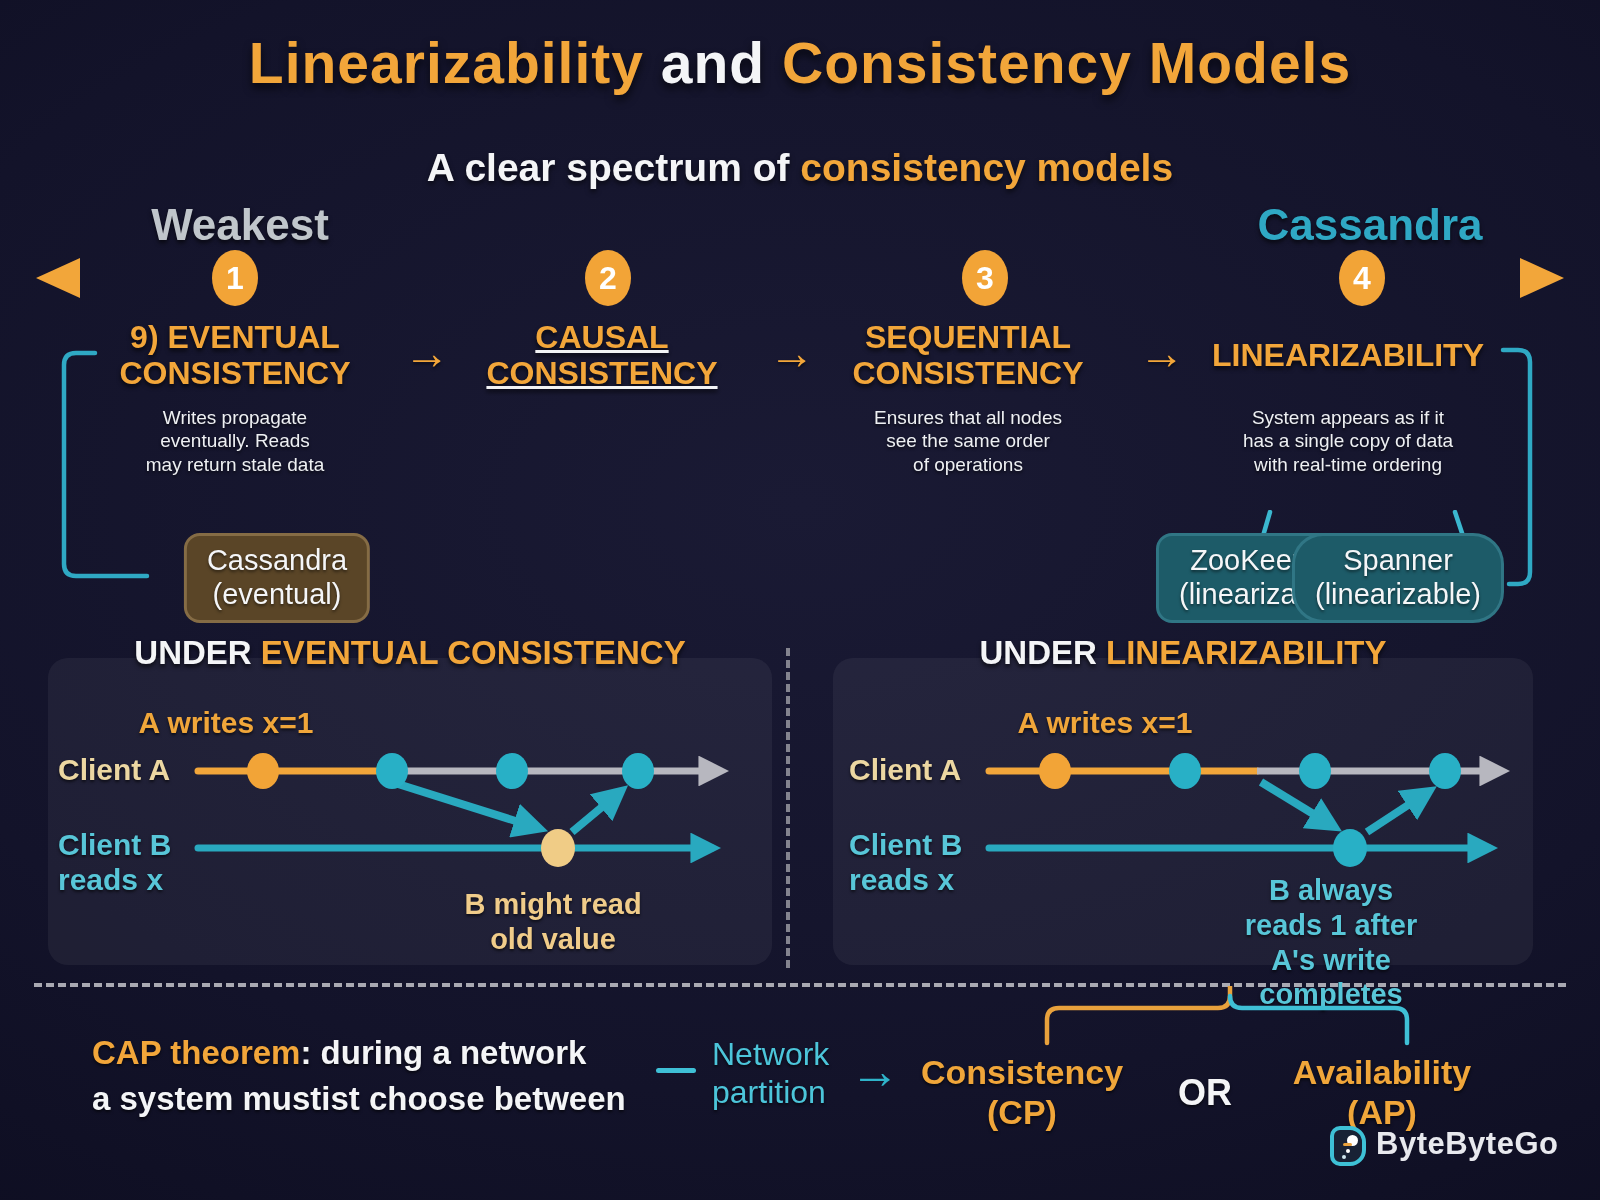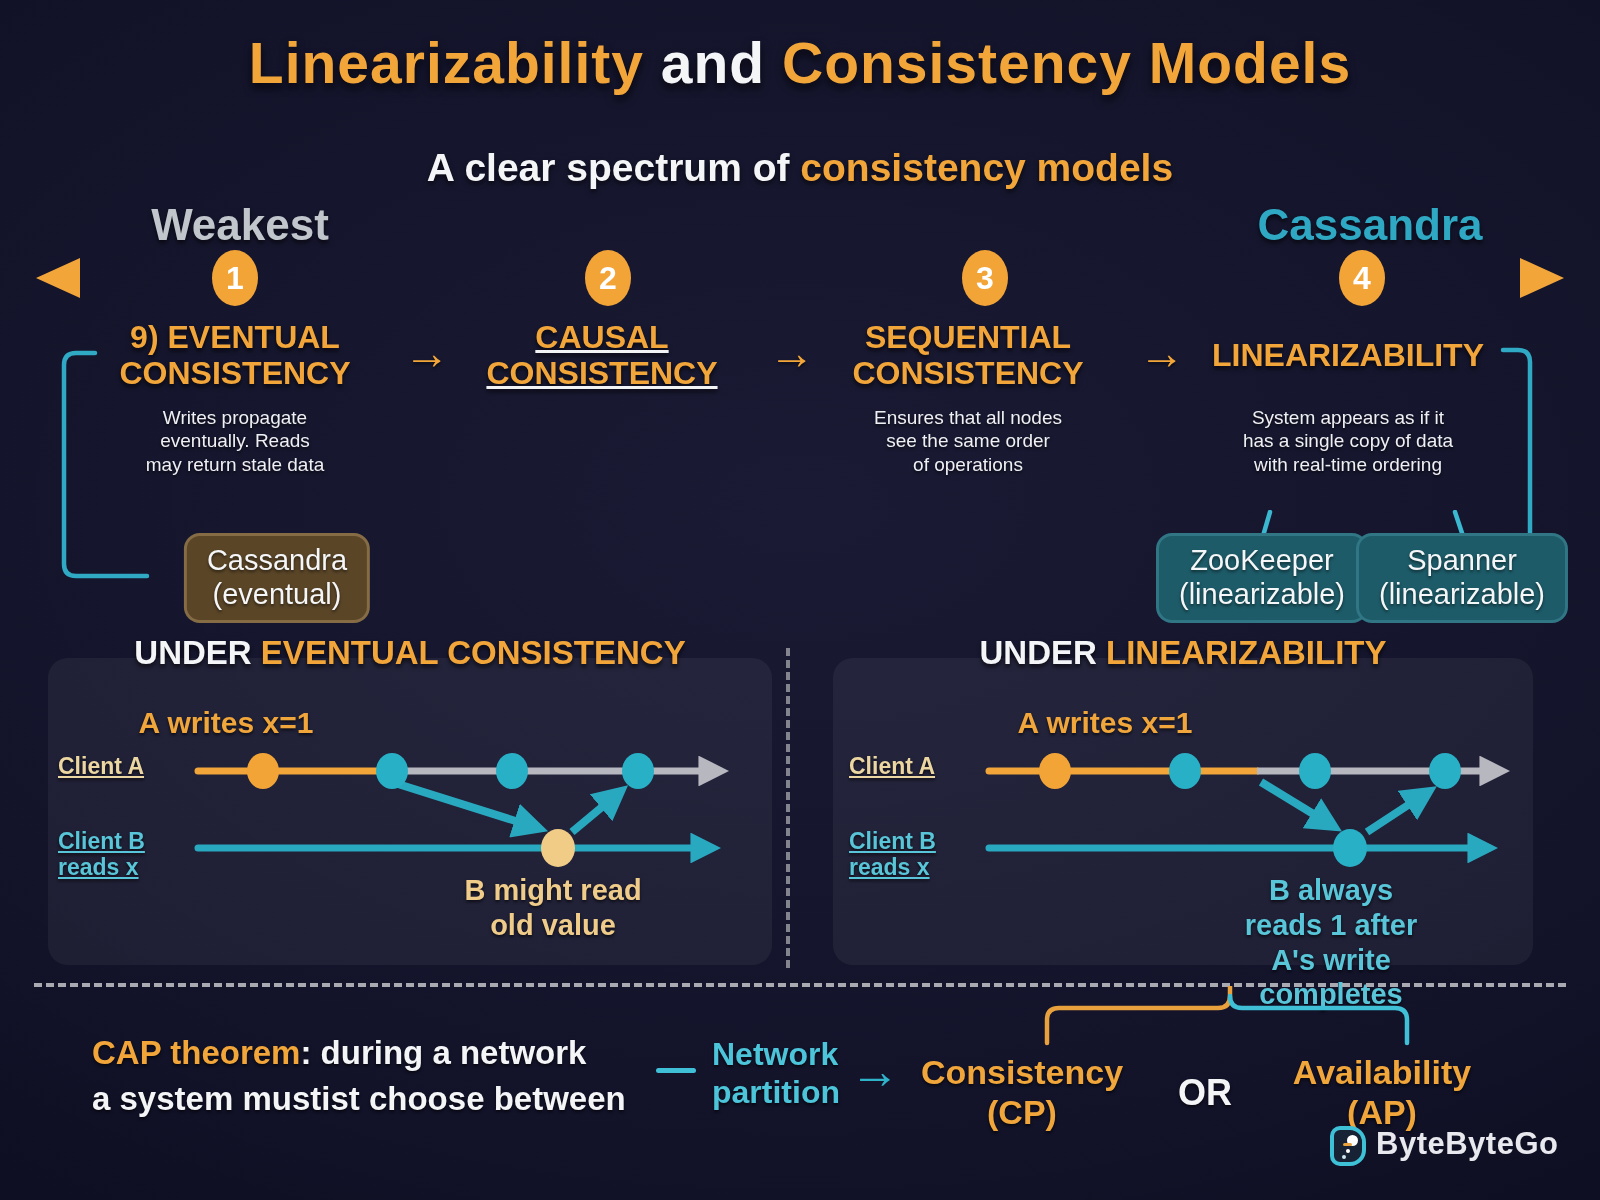--- a/index.html
+++ b/index.html
@@ -33,34 +33,34 @@
   .col-arrow{top:326px;font-size:46px;font-weight:bold;color:#f2a63a;text-shadow:0 2px 3px rgba(0,0,0,.6);}
   
   .badge{top:533px;padding:8px 20px;border-radius:16px;text-align:center;font-size:29px;
          font-weight:500;color:#f5f6f8;line-height:1.17;text-shadow:0 2px 3px rgba(0,0,0,.5);}
   .badge-brown{background:#5a4527;border:3px solid rgba(215,180,125,.35);}
   .badge-teal{background:#1d5b68;border:3px solid rgba(120,215,235,.22);}
   
   .panel{top:658px;height:307px;background:rgba(255,255,255,.055);border-radius:20px;}
   .panel-title{position:absolute;top:-24px;left:0;width:100%;text-align:center;font-size:33px;
                font-weight:bold;text-shadow:0 3px 4px rgba(0,0,0,.65);}
-  .tl-label{position:absolute;font-size:23px;font-weight:600;line-height:1.15;
-            text-shadow:0 2px 3px rgba(0,0,0,.6);text-decoration:underline;}
+  .tl-label{position:absolute;font-size:30px;font-weight:600;line-height:1.15;
+            text-shadow:0 2px 3px rgba(0,0,0,.6);}
   .tan{color:#ecd7a2;} .cyan{color:#58c6d8;} .note-tan{color:#f0cc8a;}
   .tl-note{position:absolute;font-size:29px;font-weight:600;line-height:1.2;text-align:center;
            text-shadow:0 2px 3px rgba(0,0,0,.6);}
   .write-label{position:absolute;font-size:30px;font-weight:600;color:#f0a63a;
                text-shadow:0 2px 3px rgba(0,0,0,.6);}
   .vsep{top:648px;left:786px;height:320px;width:0;border-left:4px dashed #84848f;}
   .hsep{top:983px;left:34px;width:1532px;height:0;border-top:4px dashed #a9a9b2;}
   
   .cap-text{top:1030px;left:92px;font-size:33px;font-weight:600;line-height:1.38;
             text-shadow:0 2px 3px rgba(0,0,0,.6);}
   .cap-dash{top:1068px;left:656px;width:40px;height:5px;background:#3fc0d6;border-radius:3px;}
-  .net-part{top:1035px;left:712px;font-size:32px;font-weight:bold;color:#4cc5da;line-height:1.2;
+  .net-part{top:1035px;left:712px;font-size:32px;font-weight:normal;color:#4cc5da;line-height:1.2;
             text-shadow:0 2px 3px rgba(0,0,0,.6);}
   .cap-arrow{top:1046px;left:850px;font-size:50px;font-weight:bold;color:#2fb3c9;line-height:1;}
   .cap-option{top:1052px;font-size:34px;font-weight:bold;color:#f0a63a;text-align:center;line-height:1.18;
               text-shadow:0 2px 3px rgba(0,0,0,.6);}
   .cap-or{top:1072px;left:1205px;font-size:36px;font-weight:bold;color:#f4f5f7;
           text-shadow:0 2px 3px rgba(0,0,0,.6);}
   
   .logo{top:1126px;left:1330px;display:flex;align-items:flex-start;gap:10px;}
   .logo-icon{width:36px;height:40px;border:4px solid #3ec1d6;border-radius:10px 16px 16px 10px;
              background:#182235;position:relative;box-sizing:border-box;}
@@ -168,21 +168,21 @@
 
   <svg class="abs" style="left:1240px;top:510px;" width="240" height="30" viewBox="0 0 240 30">
     <line x1="30" y1="2" x2="23" y2="26" stroke="#3bb7cf" stroke-width="4.5" stroke-linecap="round"></line>
     <line x1="215" y1="2" x2="223" y2="26" stroke="#3bb7cf" stroke-width="4.5" stroke-linecap="round"></line>
   </svg>
 
   <div class="abs badge badge-brown cx pre" style="left:241px;margin-left:36px;">Cassandra
 (eventual)</div>
   <div class="abs badge badge-teal cx pre" style="left:1262px;">ZooKeeper
 (linearizable)</div>
-  <div class="abs badge badge-teal cx pre" style="left:1462px;">Spanner
+  <div class="abs badge badge-teal cx pre" style="left:1398px;border-radius:31px;">Spanner
 (linearizable)</div>
 
   <div class="abs vsep"></div>
 
   <div class="abs panel" style="left:48px;width:724px;">
     <div class="panel-title"><span class="white">UNDER </span><span class="orange">EVENTUAL CONSISTENCY</span></div>
     <svg width="724" height="307" viewBox="0 0 724 307">
       <line x1="150" y1="113" x2="344" y2="113" stroke="#f2a63a" stroke-width="7" stroke-linecap="round"></line>
       <line x1="344" y1="113" x2="672" y2="113" stroke="#b7b7bf" stroke-width="7" marker-end="url(#mGray)"></line>
       <line x1="150" y1="190" x2="664" y2="190" stroke="#29a9bf" stroke-width="7" stroke-linecap="round" marker-end="url(#mTeal)"></line>
@@ -191,21 +191,21 @@
       <ellipse cx="215" cy="113" rx="16" ry="18" fill="#f2a437"></ellipse>
       <ellipse cx="344" cy="113" rx="16" ry="18" fill="#28b0c6"></ellipse>
       <ellipse cx="464" cy="113" rx="16" ry="18" fill="#28b0c6"></ellipse>
       <ellipse cx="590" cy="113" rx="16" ry="18" fill="#28b0c6"></ellipse>
       <ellipse cx="510" cy="190" rx="17" ry="19" fill="#f0cc86"></ellipse>
     </svg>
     <div class="write-label cx" style="left:178px;top:48px;">A writes x=1</div>
     <div class="tl-label tan" style="left:10px;top:95px;">Client A</div>
     <div class="tl-label cyan pre" style="left:10px;top:170px;">Client B
 reads x</div>
-    <div class="tl-note note-tan cx pre" style="left:505px;top:215px;">B might read
+    <div class="tl-note note-tan cx pre" style="left:505px;top:229px;">B might read
 old value</div>
   </div>
 
   <div class="abs panel" style="left:833px;width:700px;">
     <div class="panel-title"><span class="white">UNDER </span><span class="orange">LINEARIZABILITY</span></div>
     <svg width="700" height="307" viewBox="0 0 700 307">
       <line x1="156" y1="113" x2="424" y2="113" stroke="#f2a63a" stroke-width="7" stroke-linecap="round"></line>
       <line x1="424" y1="113" x2="668" y2="113" stroke="#b7b7bf" stroke-width="7" marker-end="url(#mGray)"></line>
       <line x1="156" y1="190" x2="656" y2="190" stroke="#29a9bf" stroke-width="7" stroke-linecap="round" marker-end="url(#mTeal)"></line>
       <line x1="428" y1="124" x2="500" y2="168" stroke="#29a9bf" stroke-width="8" marker-end="url(#mTeal)"></line>

